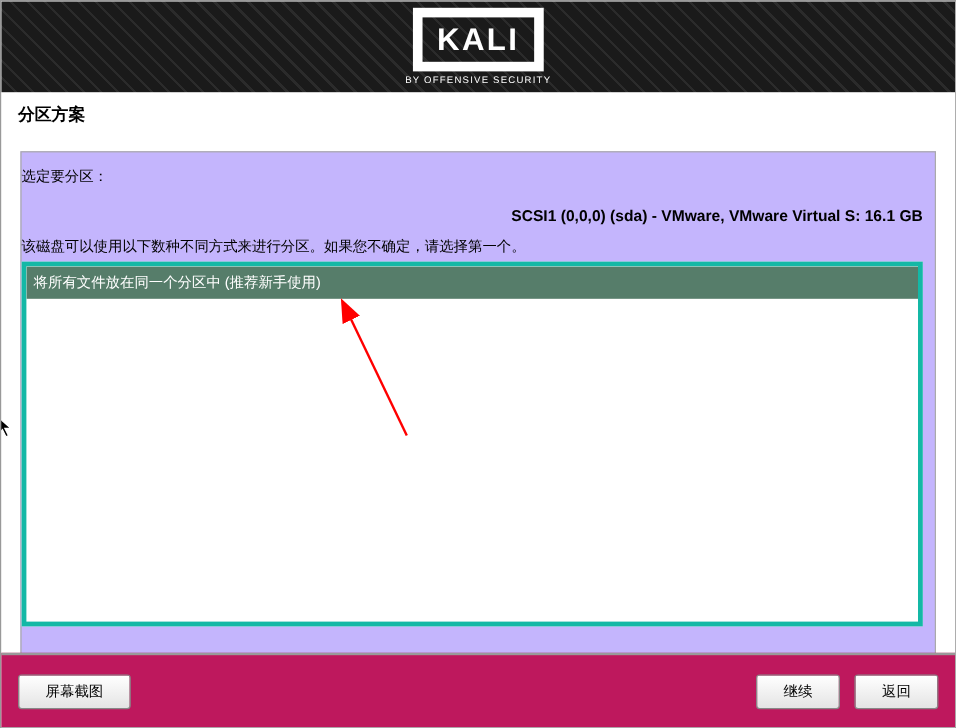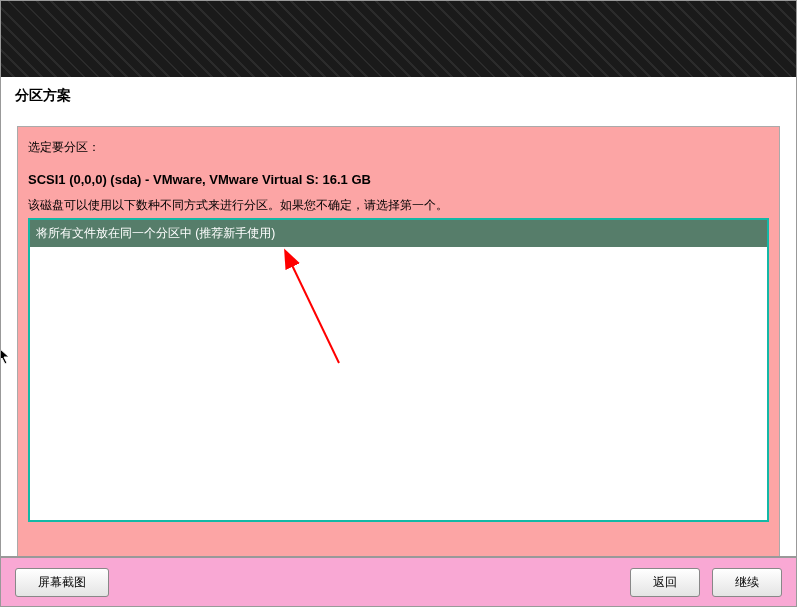--- a/index.html
+++ b/index.html
@@ -66,66 +66,67 @@
       font-family: Arial, sans-serif;
     }
     .page-title {
       font-size: 14px;
       font-weight: bold;
       padding: 10px 14px 5px 14px;
     }
     .main-panel {
       border: 1px solid #aaa;
       margin: 16px 16px 0 16px;
-      padding: 12px 10px 0 10px;
-      background: #fca5a5;
+      padding: 12px 10px 0 0;
+      background: #c4b5fd;
       height: 432px;
       position: relative;
     }
     .instruction1 {
       font-size: 12px;
     }
     .disk-info {
       font-size: 13px;
       font-weight: bold;
       margin-top: 16px;
+      text-align: right;
     }
     .instruction2 {
       font-size: 12px;
       margin-top: 10px;
     }
     .scheme-label {
       font-size: 12px;
       font-style: italic;
       margin-top: 10px;
     }
     .options-box {
-      border: 2px solid #14b8a6;
+      border: 4px solid #14b8a6;
       background: #fff;
       margin-top: 4px;
       height: 304px;
       overflow: hidden;
     }
     .option-row {
       font-size: 12px;
       padding: 5px 6px;
       cursor: pointer;
     }
     .option-row.selected {
       background: #567d6a;
       color: #fff;
     }
     .footer {
       position: absolute;
       bottom: 0;
       left: 0;
       width: 100%;
-      height: 50px;
+      height: 62px;
       border-top: 2px solid #999;
-      background: #f9a8d4;
+      background: #be185d;
       display: flex;
       align-items: center;
       padding: 0 14px;
     }
     .btn {
       border: 1px solid #888;
       border-radius: 3px;
       padding: 5px 22px;
       font-size: 12px;
       background: linear-gradient(#fff, #e4e4e4);
@@ -149,38 +150,44 @@
       left: -3px;
       top: 346px;
       pointer-events: none;
     }
   </style>
 </head>
 <body>
 
 <div class="header">
   <div class="header-bg-lines"></div>
+  <div class="header-center">
+    <div class="kali-box">
+      <div class="kali-text">KALI</div>
+    </div>
+    <div class="kali-subtitle">BY OFFENSIVE SECURITY</div>
+  </div>
 </div>
 
 <div class="page-title">分区方案</div>
 
 <div class="main-panel">
   <div class="instruction1">选定要分区：</div>
   <div class="disk-info">SCSI1 (0,0,0) (sda) - VMware, VMware Virtual S: 16.1 GB</div>
   <div class="instruction2">该磁盘可以使用以下数种不同方式来进行分区。如果您不确定，请选择第一个。</div>
   <div class="options-box">
     <div class="option-row selected">将所有文件放在同一个分区中 (推荐新手使用)</div>
   </div>
 </div>
 
 <div class="footer">
   <button class="btn">屏幕截图</button>
   <div class="footer-spacer"></div>
+  <button class="btn">继续</button>
   <button class="btn">返回</button>
-  <button class="btn">继续</button>
 </div>
 
 <svg class="arrow-svg" width="797" height="607">
   <defs>
     <marker id="arrowhead" markerWidth="10" markerHeight="8" refX="2" refY="4" orient="auto">
       <polygon points="0 0, 10 4, 0 8" fill="#ff0000"></polygon>
     </marker>
   </defs>
   <line x1="338" y1="362" x2="290" y2="262" stroke="#ff0000" stroke-width="2" marker-end="url(#arrowhead)"></line>
 </svg>

